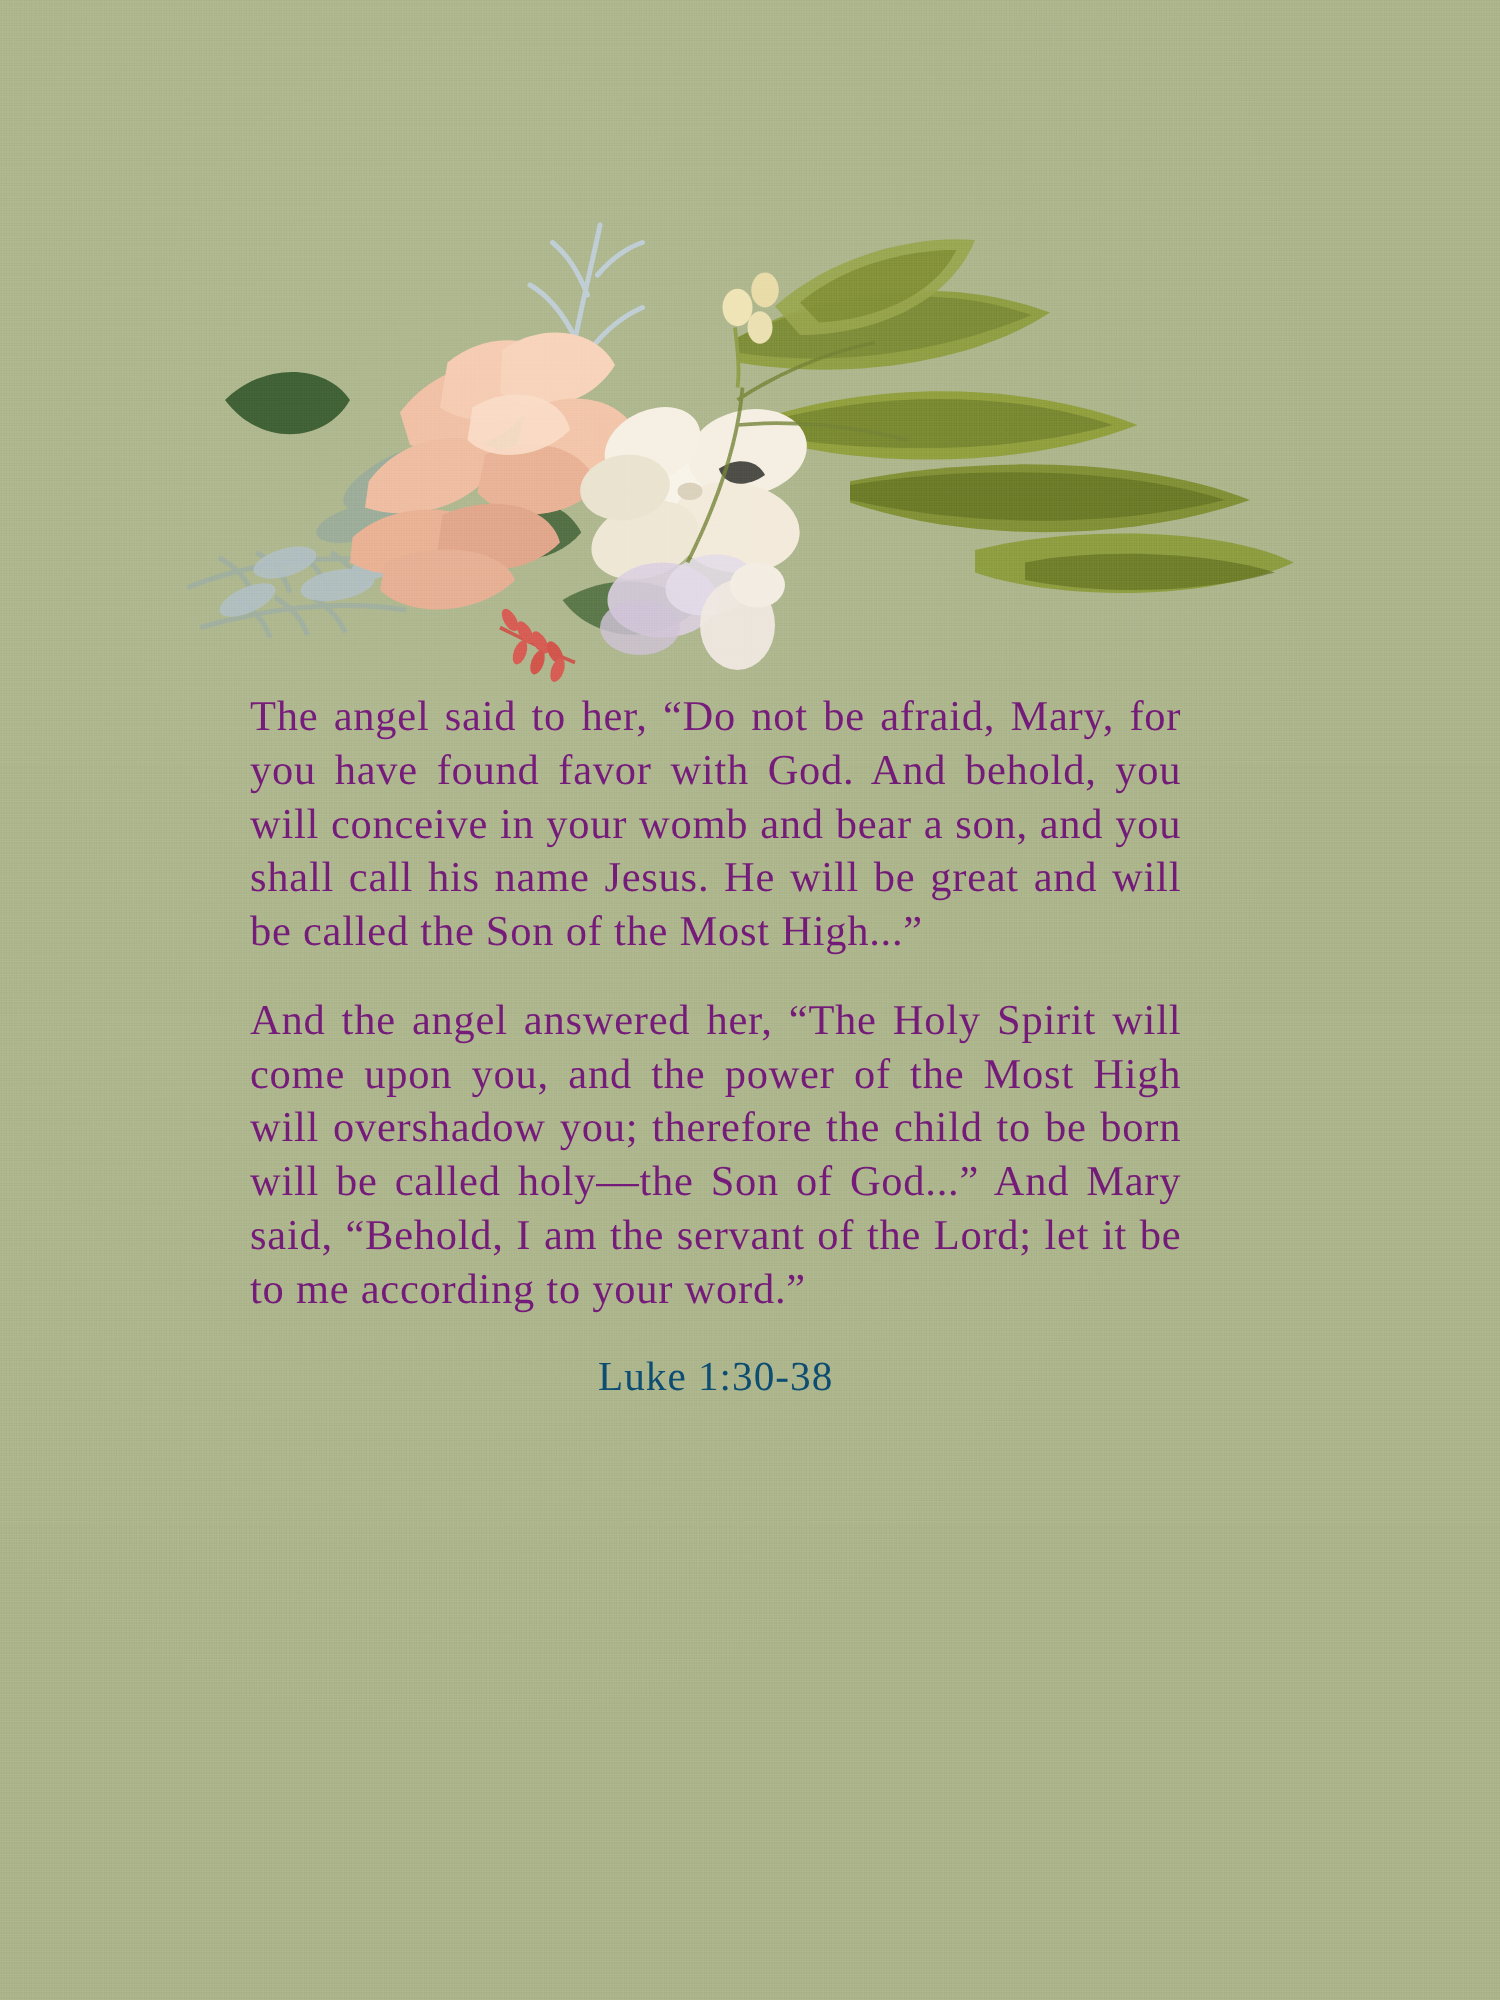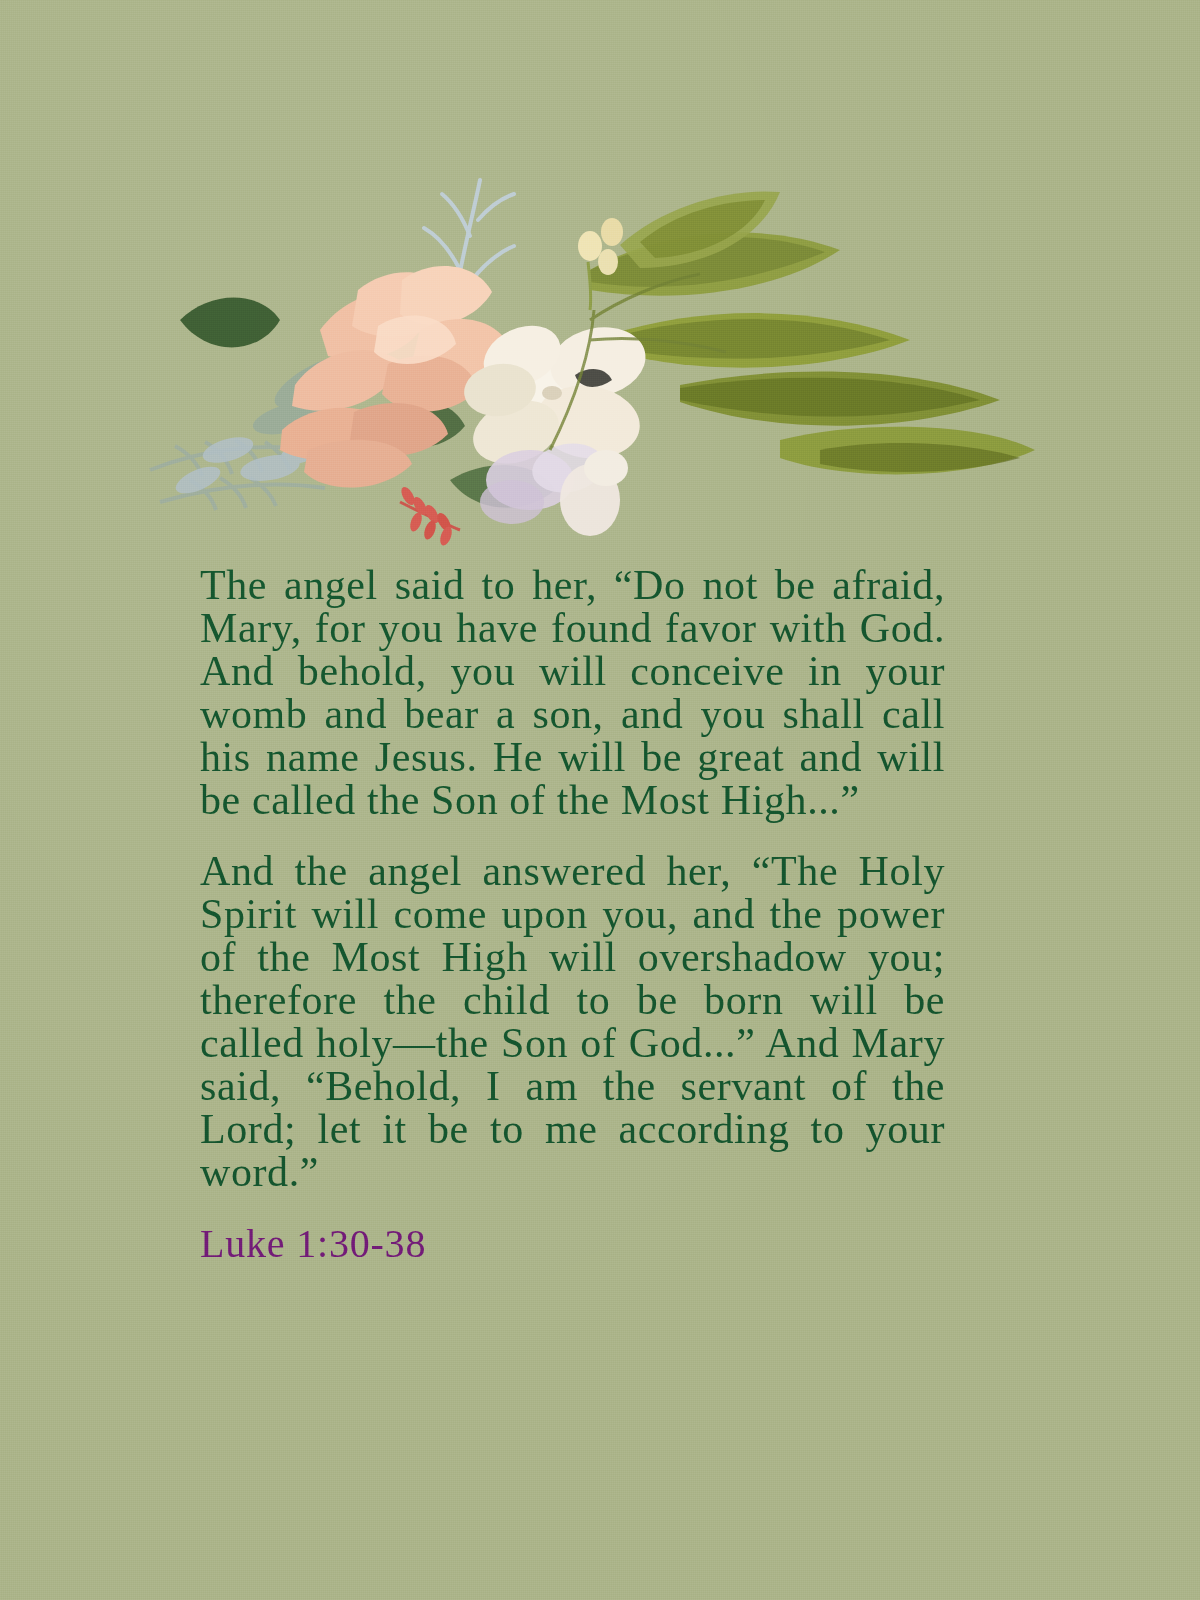--- a/index.html
+++ b/index.html
@@ -42,37 +42,37 @@
     width: 100%;
     height: 100%;
   }
   .text-block {
     position: absolute;
     left: 200px;
     top: 548px;
     width: 745px;
   }
   .verse-para {
-    color: #14532d;
-    font-size: 42px;
+    color: #701a75;
+    font-size: 34px;
     line-height: 43px;
     letter-spacing: 0.6px;
     text-align: justify;
-    margin: 16px 0 28px 0;
+    margin: 4px 0 28px 0;
     font-family: "Liberation Serif", serif;
   }
   .verse-para:last-of-type {
     margin-bottom: 22px;
   }
   .citation {
-    color: #701a75;
-    font-size: 40px;
+    color: #0c4a6e;
+    font-size: 33px;
     line-height: 43px;
     letter-spacing: 0.8px;
-    text-align: left;
+    text-align: center;
     margin: 26px 0 0 0;
     font-family: "Liberation Serif", serif;
   }
 </style>
 </head>
 <body>
 
 <div class="page">
 
   <div class="floral-wrap">

